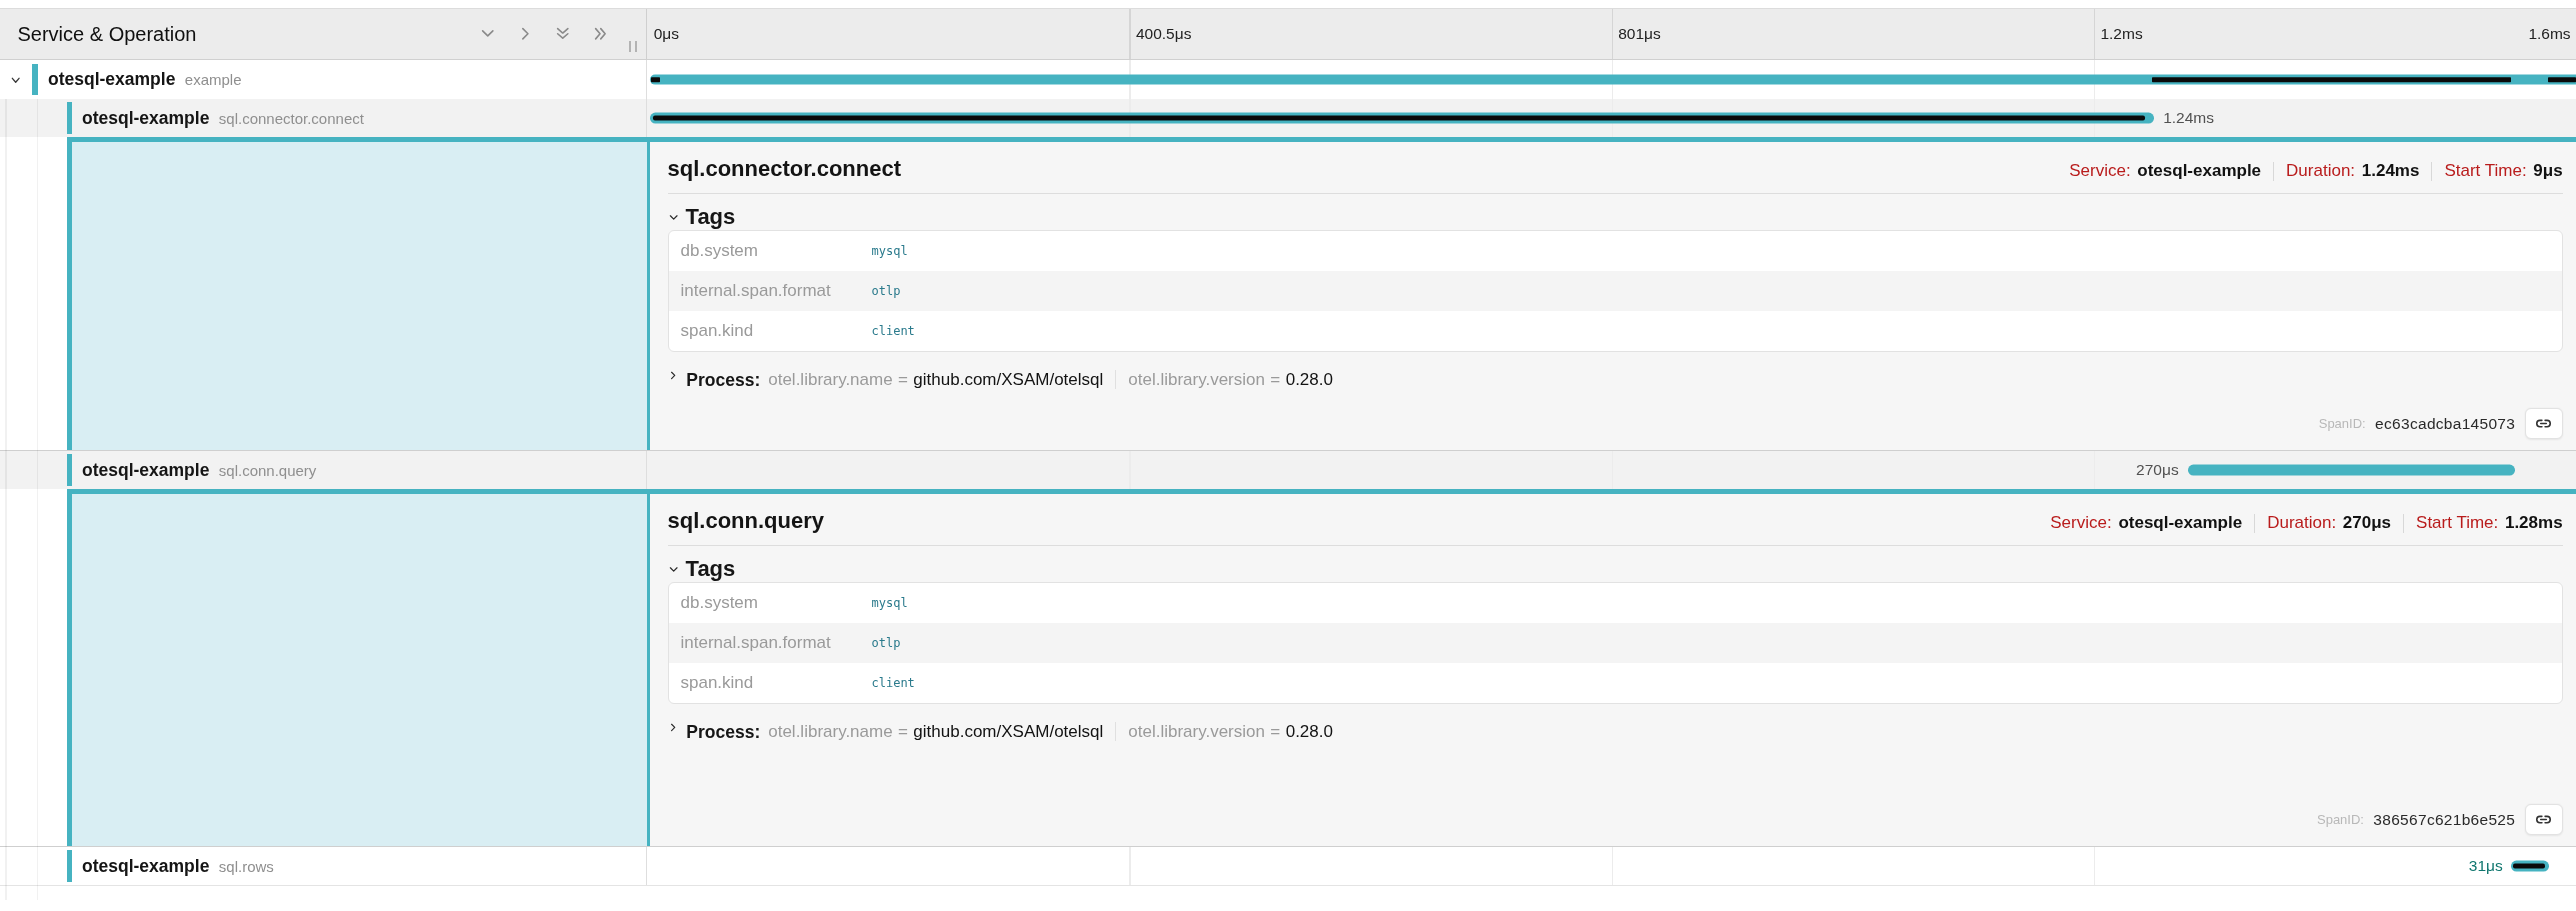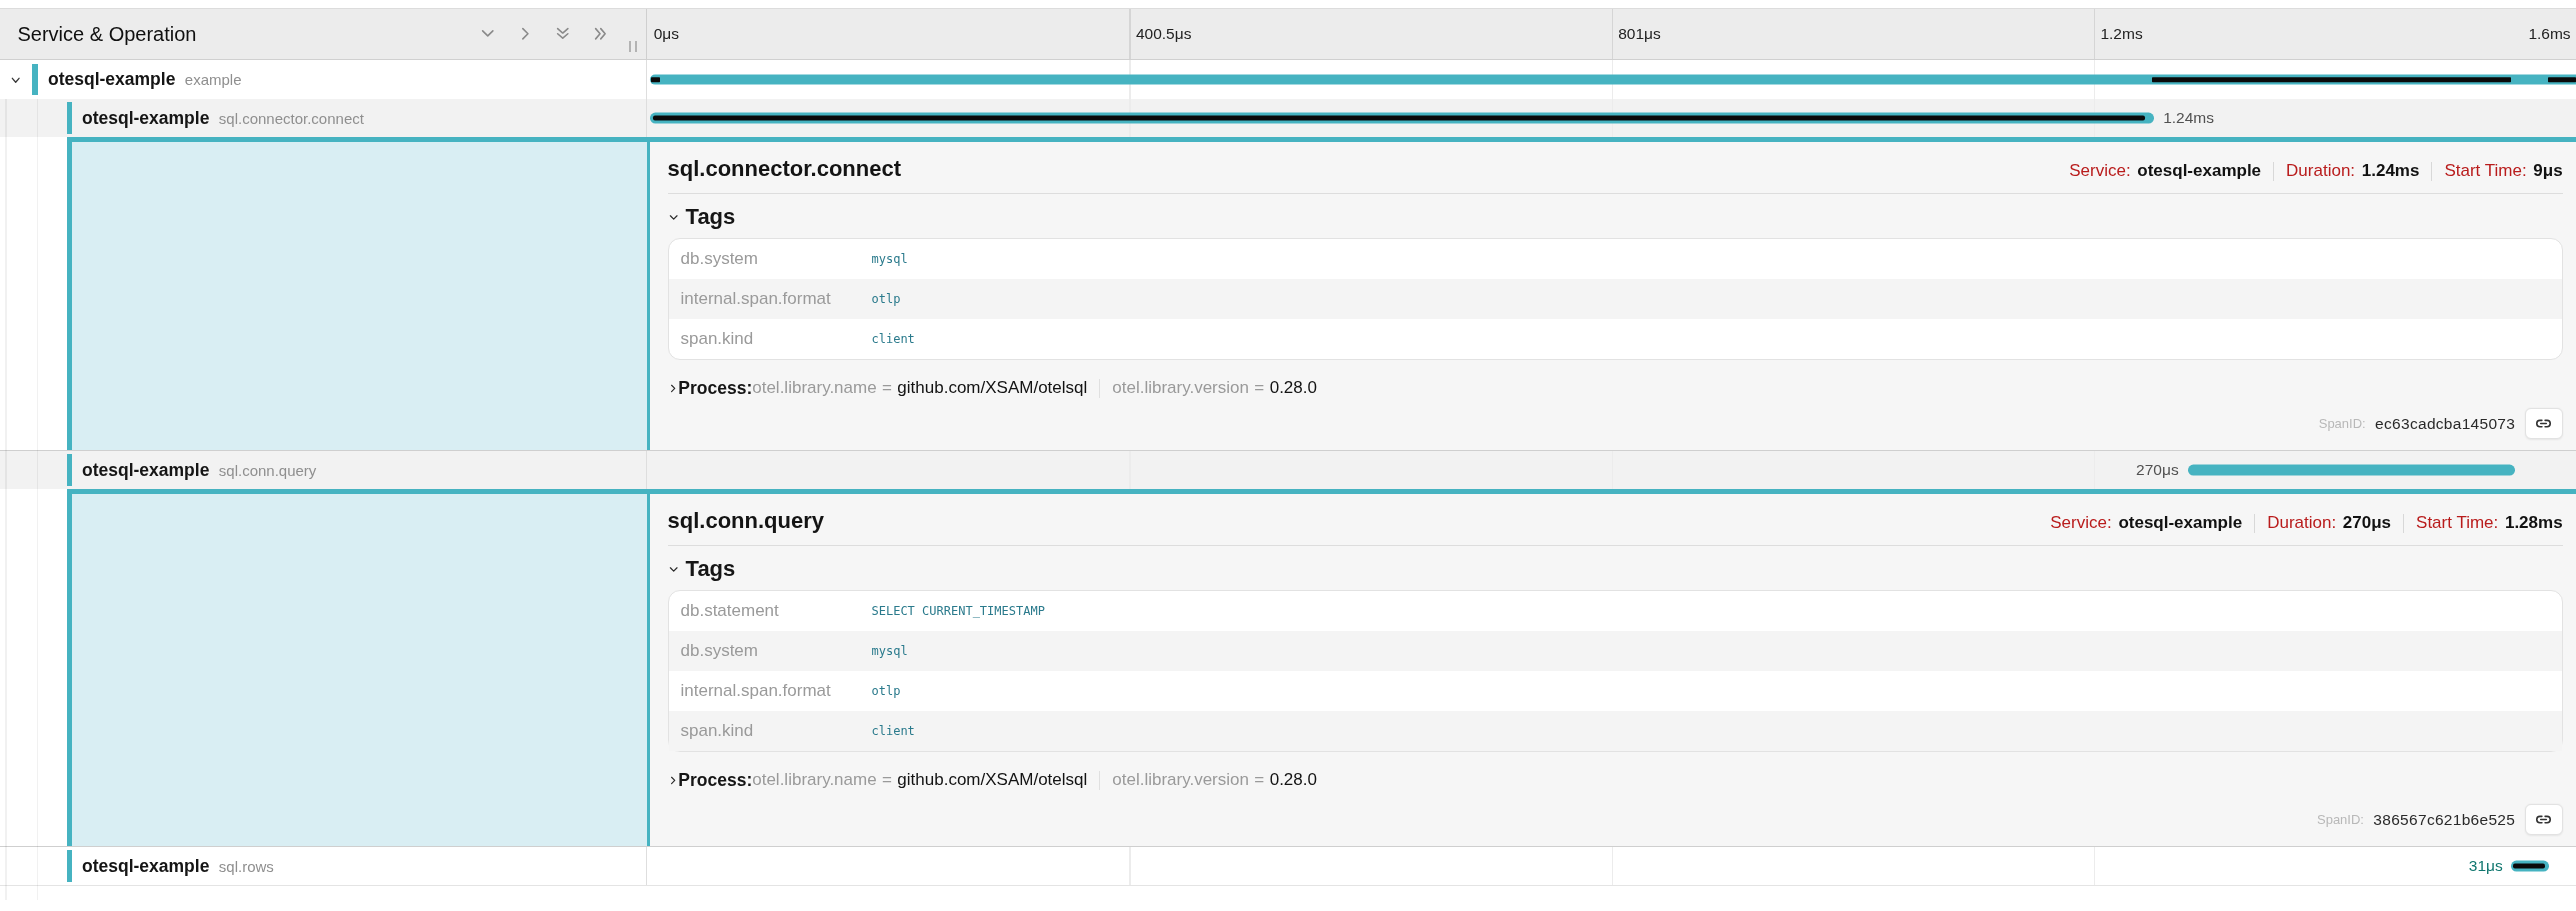--- a/index.html
+++ b/index.html
@@ -65,26 +65,26 @@
   .p-right{flex:1;background:#f6f6f6;border-left:3.4px solid var(--accent);padding:19px 13.4px 8px 17.5px;display:flex;flex-direction:column;min-width:0}
   .d-head{display:flex;align-items:baseline}
   .d-title{font-size:22px;font-weight:700;color:#141414}
   .d-meta{margin-left:auto;display:flex;align-items:center;font-size:17px;white-space:nowrap}
   .d-meta .mlabel{color:#b91c1c}
   .d-meta .mvalue{color:#121212;font-weight:700;margin-left:6.7px}
   .pipe{border-left:1.3px solid #d8d8d8;height:19px;margin:0 12px}
   .d-div{height:0.7px;background:#ddd;margin-top:10.8px}
   .sect-head{display:flex;align-items:center;margin-top:10.8px;gap:6.7px;cursor:pointer}
   .sect-title{font-size:22px;font-weight:700;color:#161616}
-  .tagtable{margin-top:8px;background:#fff;border:0.7px solid #e2e2e2;border-radius:12px}
+  .tagtable{margin-top:0;background:#fff;border:0.7px solid #e2e2e2;border-radius:6px}
   .tagrow{display:flex;align-items:center;height:40px;padding:0 12px}
   .tagrow:nth-child(even){background:#f4f4f4}
   .tagkey{flex:none;width:191px;font-size:17px;color:#9a9a9a}
   .tagval{font-family:"DejaVu Sans Mono", monospace;font-size:12px;color:var(--tag-value);white-space:nowrap}
-  .proc{display:flex;align-items:center;margin-top:17.5px;}
+  .proc{display:flex;align-items:flex-start;margin-top:17.5px;gap:8px}
   .proc-title{font-size:17.5px;font-weight:700;color:#161616;cursor:pointer}
   .proc-items{display:flex;align-items:center;font-size:17px;white-space:nowrap}
   .pkey{color:#9a9a9a}
   .peq{color:#9a9a9a;margin:0 5.4px}
   .pval{color:#131313}
   .proc .pipe{border-left-color:#e0e0e0}
   .spanid-row{margin-top:auto;display:flex;align-items:center;justify-content:flex-end;gap:9.4px;padding-bottom:2.7px}
   .spanid-label{font-size:13px;color:#b8b8b8}
   .spanid-val{font-size:15.5px;color:#2a2a2a;letter-spacing:0.3px}
   .linkbtn{width:38px;height:31px;background:#fff;border:0.7px solid #e2e2e2;border-radius:6px;display:flex;align-items:center;justify-content:center;box-shadow:0 0.7px 2px rgba(0,0,0,.07);cursor:pointer}
@@ -294,24 +294,20 @@
       </div>
       <div class="d-div"></div>
       <div class="sect-head">
         <svg width="11.4" height="11.4" viewBox="0 0 24 24" fill="none" stroke="#2a2a2a" stroke-width="2.6" stroke-linecap="round" stroke-linejoin="round">
             <polyline points="5 8 12 15 19 8"></polyline>
           </svg>
         <span class="sect-title">Tags</span>
       </div>
       <div class="tagtable">
         <div class="tagrow">
-          <span class="tagkey">db.statement</span>
-          <span class="tagval">SELECT CURRENT_TIMESTAMP</span>
-        </div>
-        <div class="tagrow">
           <span class="tagkey">db.system</span>
           <span class="tagval">mysql</span>
         </div>
         <div class="tagrow">
           <span class="tagkey">internal.span.format</span>
           <span class="tagval">otlp</span>
         </div>
         <div class="tagrow">
           <span class="tagkey">span.kind</span>
           <span class="tagval">client</span>

